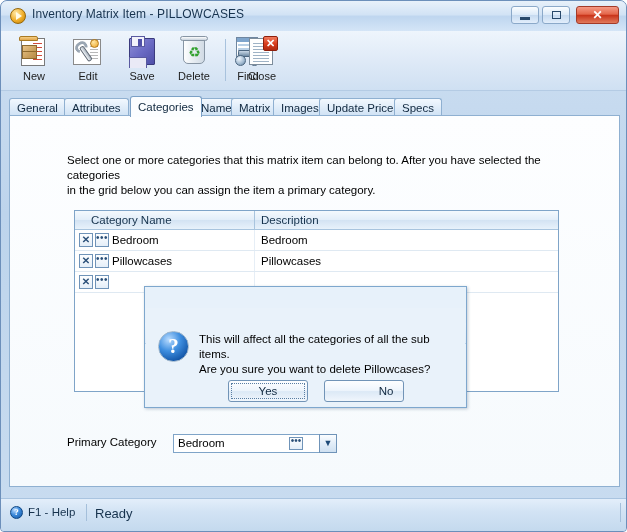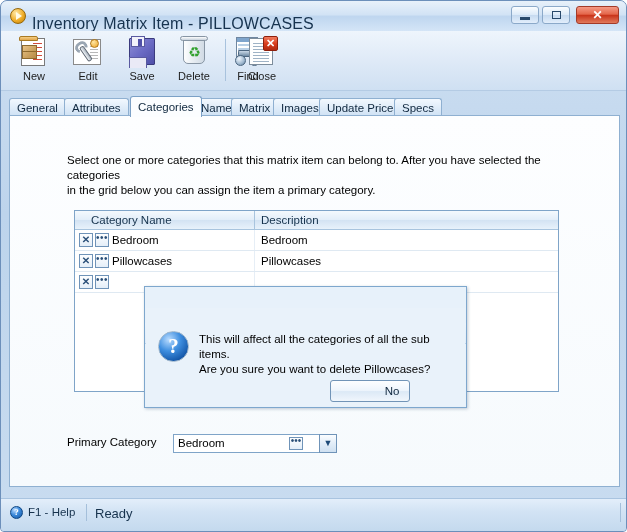--- a/index.html
+++ b/index.html
@@ -49,25 +49,24 @@
     position: absolute;
     left: 5px; top: 3px;
     width: 0; height: 0;
     border-left: 6px solid #fffbe8;
     border-top: 4px solid transparent;
     border-bottom: 4px solid transparent;
   }
   #title-text {
     position: absolute;
     left: 31px; top: 6px;
-    font-size: 16px;
+    font-size: 12px;
     color: #17334f;
     letter-spacing: .1px;
     white-space: nowrap;
-    margin-top: 8px;
   }
   .winbtn {
     position: absolute;
     top: 5px;
     width: 28px; height: 18px;
     border: 1px solid #8ba9c9;
     border-radius: 3px;
     box-sizing: border-box;
     background: linear-gradient(to bottom, #fbfdff 0%, #dceaf8 48%, #c6daf0 52%, #e2eefb 100%);
   }
@@ -576,21 +575,21 @@
     color: #10283f;
     cursor: default;
   }
   #dlg-yes { left: 82px; }
   #dlg-yes:after {
     content:"";
     position: absolute;
     left: 2px; top: 2px; right: 2px; bottom: 2px;
     border: 1px dotted #5a7ea3;
   }
-  #dlg-no { left: 184px; padding-left: 44px; }
+  #dlg-no { left: 178px; padding-left: 44px; }
 
   
   #statusbar {
     position: absolute;
     left: 0; bottom: 0;
     width: 627px; height: 32px;
     background: linear-gradient(to bottom,#e3eefa 0%, #d2e3f4 40%, #c4d9ee 100%);
     border-top: 1px solid #a9c4e0;
   }
   #sb-help-icon {
@@ -817,20 +816,21 @@
   <div id="dialog">
     <div id="dlg-title">
       <div id="dlg-title-text">Message</div>
     </div>
     <div id="dlg-body">
       <div id="dlg-icon"></div>
       <div id="dlg-msg">
         <div>This will affect all the categories of all the sub items.</div>
         <div>Are you sure you want to delete Pillowcases?</div>
       </div>
+      <div class="dlgbtn" id="dlg-yes">Yes</div>
       <div class="dlgbtn" id="dlg-no">No</div>
     </div>
   </div>
 
   <div id="statusbar">
     <div id="sb-help-icon"></div>
     <div id="sb-help-text">F1 - Help</div>
     <div id="sb-div1"></div>
     <div id="sb-ready">Ready</div>
 

